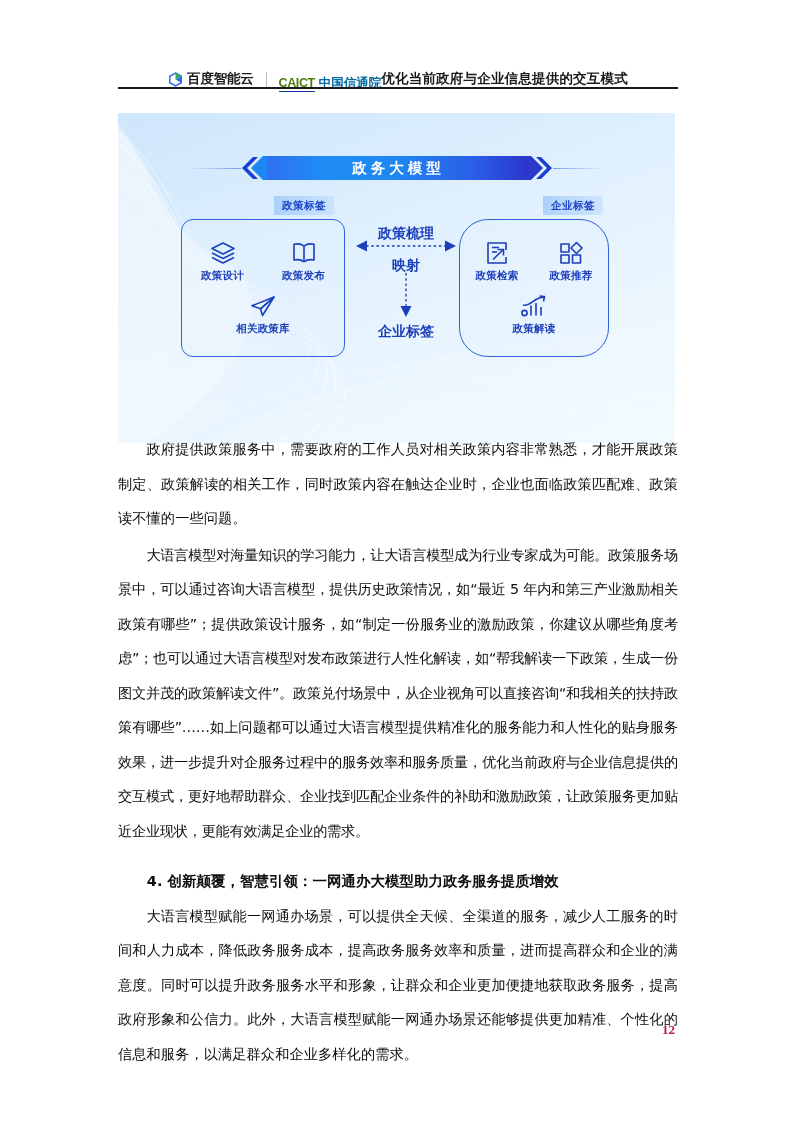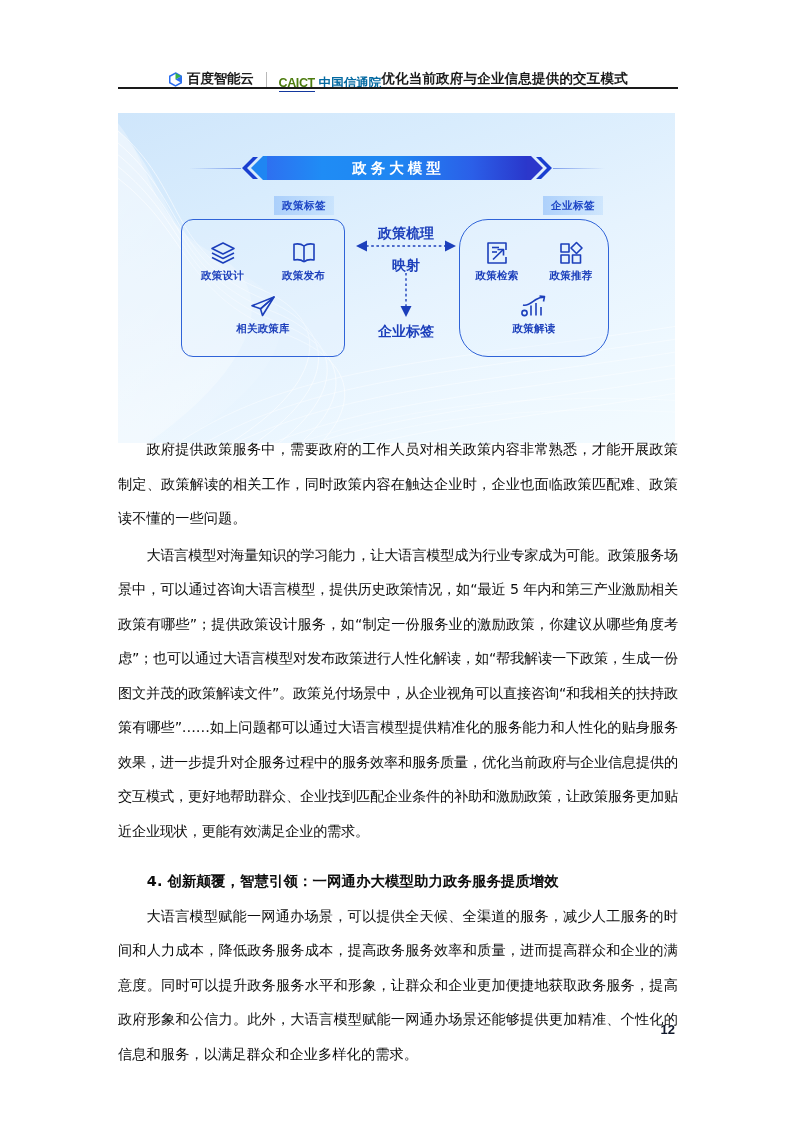--- a/index.html
+++ b/index.html
@@ -290,24 +290,24 @@
     line-height: 34.5px;
     color: #0d0d0d;
     text-indent: 2em;
     letter-spacing: 0.1px;
   }
 
   .page-number {
     position: absolute;
     right: 118px;
     top: 1022px;
-    font-family: Liberation Sans, sans-serif;
+    font-family: Liberation Serif, serif;
     font-size: 13px;
     font-weight: bold;
-    color: #0f172a;
+    color: #be185d;
   }
 </style>
 </head>
 <body>
 
 <div class="page">
 
   <div class="header">
     <div class="brand-group">
       <div class="baidu-logo">

